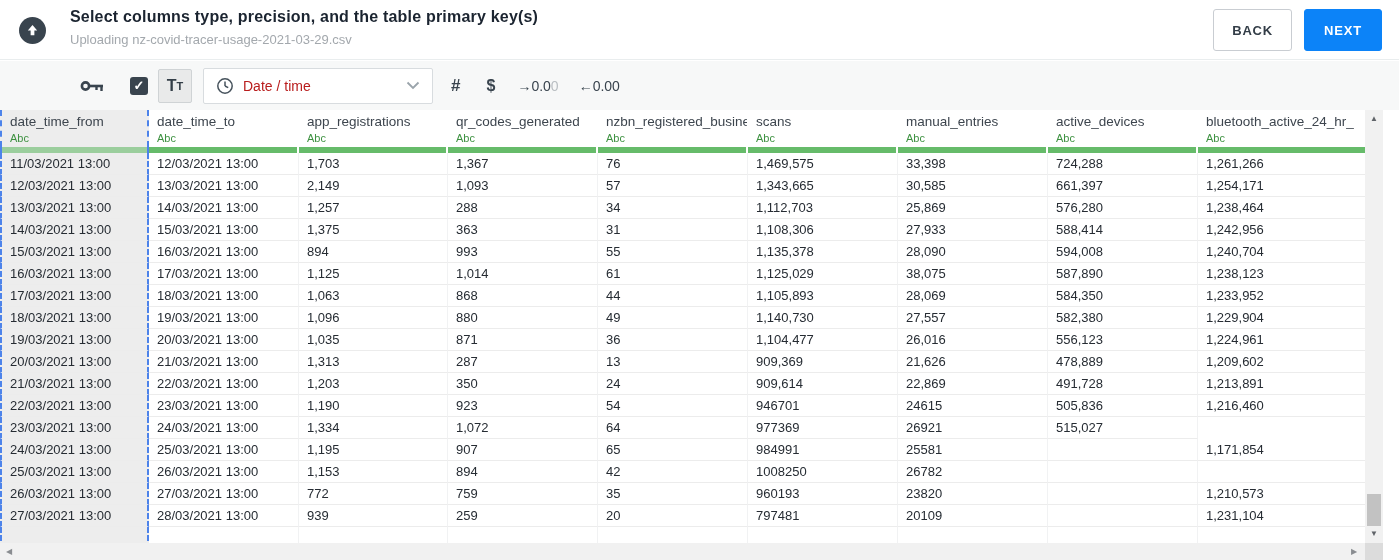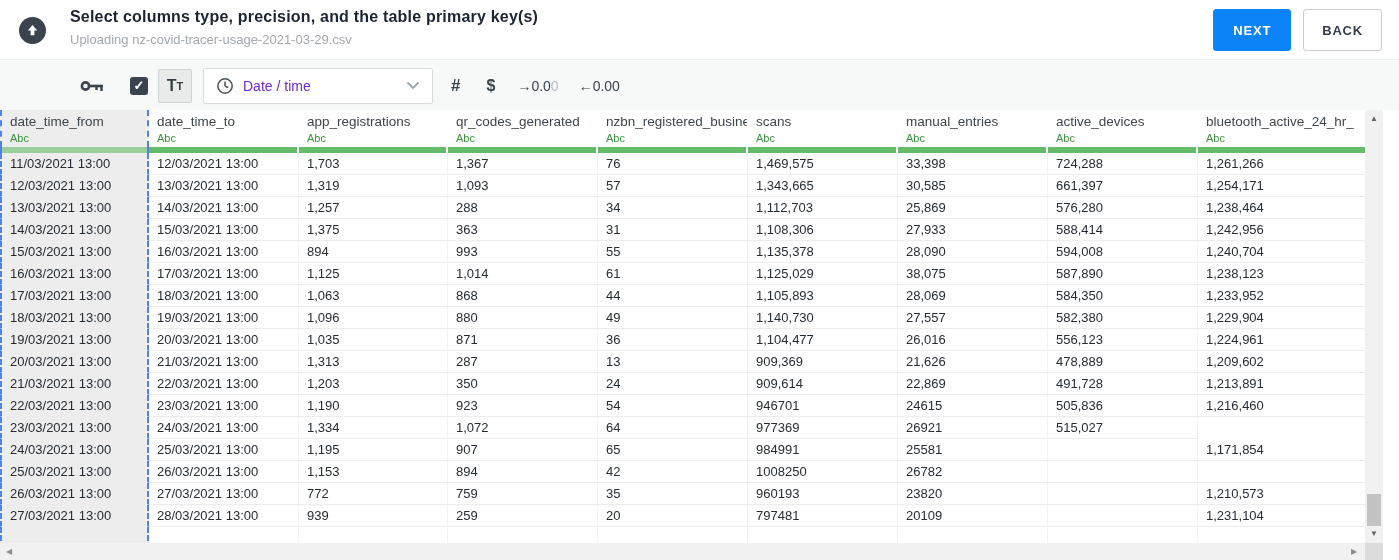--- a/index.html
+++ b/index.html
@@ -29,21 +29,21 @@
   .tb-check { margin-left:26px; width:18px; height:18px; border-radius:3px; background:#39444e;
               display:flex; align-items:center; justify-content:center; cursor:pointer; }
   .tb-check .tick { color:#fff; font-size:13px; font-weight:700; line-height:1; }
   .tb-text { margin-left:10px; width:34px; height:34px; background:#e9eaea; border:1px solid #cfd3d5;
              border-radius:2px; display:flex; align-items:center; justify-content:center; cursor:pointer;
              color:#333e47; }
   .tb-text .big { font-size:16px; font-weight:600; }
   .tb-text .small { font-size:11px; font-weight:600; }
   .tb-dd { margin-left:11px; width:230px; height:36px; background:#fff; border:1px solid #d8dcdf;
            border-radius:2px; display:flex; align-items:center; padding:0 12px; cursor:pointer; }
-  .tb-dd .dd-label { margin-left:9px; font-size:14px; color:#6d28d9; flex:1; }
+  .tb-dd .dd-label { margin-left:9px; font-size:14px; color:#b91c1c; flex:1; }
   .tb-hash { margin-left:18px; font-size:17px; font-weight:600; color:#39444e; cursor:pointer; }
   .tb-dollar { margin-left:26px; font-size:16px; font-weight:600; color:#39444e; cursor:pointer; }
   .prec { margin-left:22px; font-size:14px; color:#39444e; cursor:pointer; }
   .prec .faded { color:#b9bec2; }
   .prec + .prec { margin-left:20px; }
 
   
   .grid { position:absolute; left:0; top:110px; width:1365px; }
   .hrow { display:flex; height:37px; background:#fff; }
   .hcell { padding:4px 0 0 8px; overflow:hidden; white-space:nowrap; cursor:pointer;
@@ -88,22 +88,22 @@
     <div class="upload-badge">
       <svg width="15" height="15" viewBox="0 0 16 16">
         <path d="M8 2 L13 8 H10 V13 H6 V8 H3 Z" fill="#ffffff"></path>
       </svg>
     </div>
     <div class="titles">
       <div class="title">Select columns type, precision, and the table primary key(s)</div>
       <div class="subtitle">Uploading nz-covid-tracer-usage-2021-03-29.csv</div>
     </div>
     <div class="actions">
+      <button class="btn back">BACK</button>
       <button class="btn next">NEXT</button>
-      <button class="btn back">BACK</button>
     </div>
   </header>
 
   <div class="toolbar">
     <span class="tb-key">
       <svg width="24" height="16" viewBox="0 0 24 16">
         <circle cx="5.5" cy="8" r="3.6" fill="none" stroke="#39444e" stroke-width="2.6"></circle>
         <line x1="9" y1="8" x2="23" y2="8" stroke="#39444e" stroke-width="2.6"></line>
         <line x1="16.5" y1="8" x2="16.5" y2="12" stroke="#39444e" stroke-width="2.4"></line>
         <line x1="21.5" y1="8" x2="21.5" y2="13" stroke="#39444e" stroke-width="2.4"></line>
@@ -195,21 +195,21 @@
           <div class="cell c3">1,367</div>
           <div class="cell c4">76</div>
           <div class="cell c5">1,469,575</div>
           <div class="cell c6">33,398</div>
           <div class="cell c7">724,288</div>
           <div class="cell c8">1,261,266</div>
         </div>
         <div class="trow">
           <div class="cell c0 sel">12/03/2021 13:00</div>
           <div class="cell c1">13/03/2021 13:00</div>
-          <div class="cell c2">1,319</div>
+          <div class="cell c2">2,149</div>
           <div class="cell c3">1,093</div>
           <div class="cell c4">57</div>
           <div class="cell c5">1,343,665</div>
           <div class="cell c6">30,585</div>
           <div class="cell c7">661,397</div>
           <div class="cell c8">1,254,171</div>
         </div>
         <div class="trow">
           <div class="cell c0 sel">13/03/2021 13:00</div>
           <div class="cell c1">14/03/2021 13:00</div>

